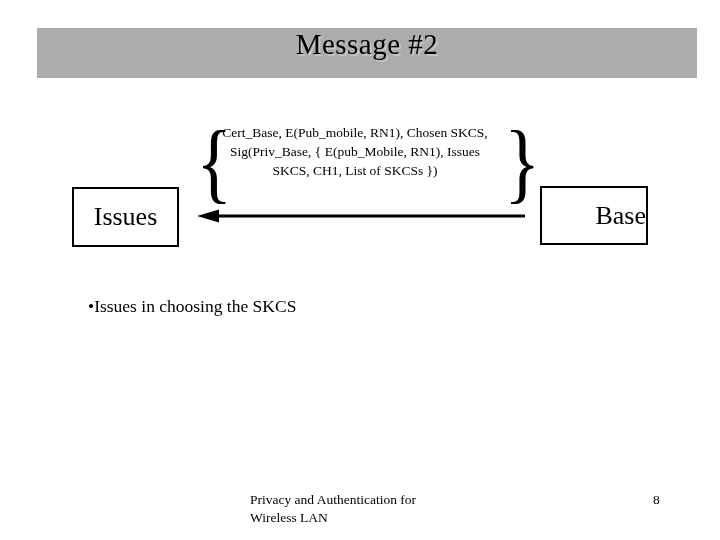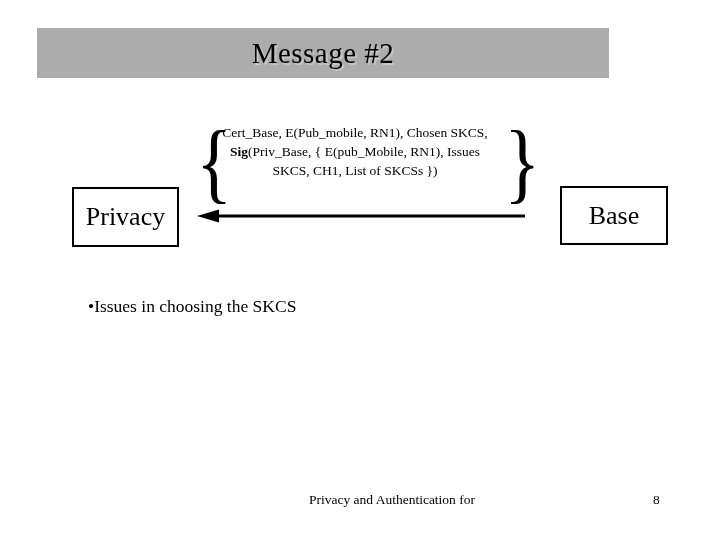--- a/index.html
+++ b/index.html
@@ -12,23 +12,23 @@
     width:720px;height:540px;
     background:var(--paper);
     font-family:"Liberation Serif", serif;
     color:var(--ink);
     position:relative;
     overflow:hidden;
   }
   .slide{position:absolute;inset:0;}
 
   .title-banner{
-    position:absolute;left:37px;top:28px;width:572px;height:50px;
+    position:absolute;left:37px;top:28px;width:660px;height:50px;
     background:var(--banner-bg);
-    display:flex;align-items:center;justify-content:center;
+    display:flex;justify-content:center;
   }
   .title-text{
     font-size:29px;
     color:var(--ink);
     text-shadow:2px 2px 0 #c6c6c6;
     letter-spacing:0.5px;
   }
 
   .brace{
     position:absolute;
@@ -41,40 +41,40 @@
     color:var(--ink);
   }
   .brace.left{left:193px;}
   .brace.right{left:501px;}
 
   .msg{
     position:absolute;left:205px;top:123px;width:300px;
     text-align:center;
     font-size:13.5px;line-height:19px;
   }
-  .msg .b{font-weight:bold;}
+  .msg .b{font-weight:normal;}
 
   .node{
     position:absolute;
     border:2px solid var(--ink);
     background:var(--paper);
     display:flex;align-items:center;justify-content:center;
     font-size:26px;
   }
   .node.mobile{left:72px;top:187px;width:103px;height:56px;}
-  .node.base{left:560px;top:186px;width:104px;height:55px;}
+  .node.base{left:540px;top:186px;width:104px;height:55px;justify-content:flex-end;}
 
   .arrow{position:absolute;left:196px;top:207px;}
 
   .bullets{position:absolute;left:88px;top:296px;font-size:17.5px;line-height:20px;}
   .bullet-line{margin-bottom:18px;white-space:nowrap;}
 
   .footer{
     position:absolute;left:250px;top:491px;width:225px;
-    text-align:right;font-size:13.5px;line-height:18px;
+    text-align:left;font-size:13.5px;line-height:18px;
   }
   .page-number{
     position:absolute;left:653px;top:492px;font-size:13.5px;
   }
 </style>
 </head>
 <body>
 
 <div class="slide">
 
@@ -86,35 +86,36 @@
 
   <div class="msg">
     <div class="msg-line">Cert_Base, E(Pub_mobile, RN1), Chosen SKCS,</div>
     <div class="msg-line"><span class="b">Sig</span><span>(Priv_Base, { E(pub_Mobile, RN1), Issues</span></div>
     <div class="msg-line">SKCS, CH1, List of SKCSs })</div>
   </div>
 
   <div class="brace right">}</div>
 
   <div class="node mobile">
-    <span>Privacy</span>
+    <span>Issues</span>
   </div>
 
   <div class="node base">
     <span>Base</span>
   </div>
 
   <svg class="arrow" width="330" height="18" viewBox="0 0 330 18">
     <line x1="329" y1="9" x2="21" y2="9" stroke="#000000" stroke-width="3"></line>
     <polygon points="1,9 23,2.5 23,15.5" fill="#000000"></polygon>
   </svg>
 
   <div class="bullets">
     <div class="bullet-line"><span>•</span><span>Issues in choosing the SKCS</span></div>
   </div>
 
   <div class="footer">
     <div>Privacy and Authentication for</div>
+    <div>Wireless LAN</div>
   </div>
 
   <div class="page-number">8</div>
 
 </div>
 
 </body></html>

